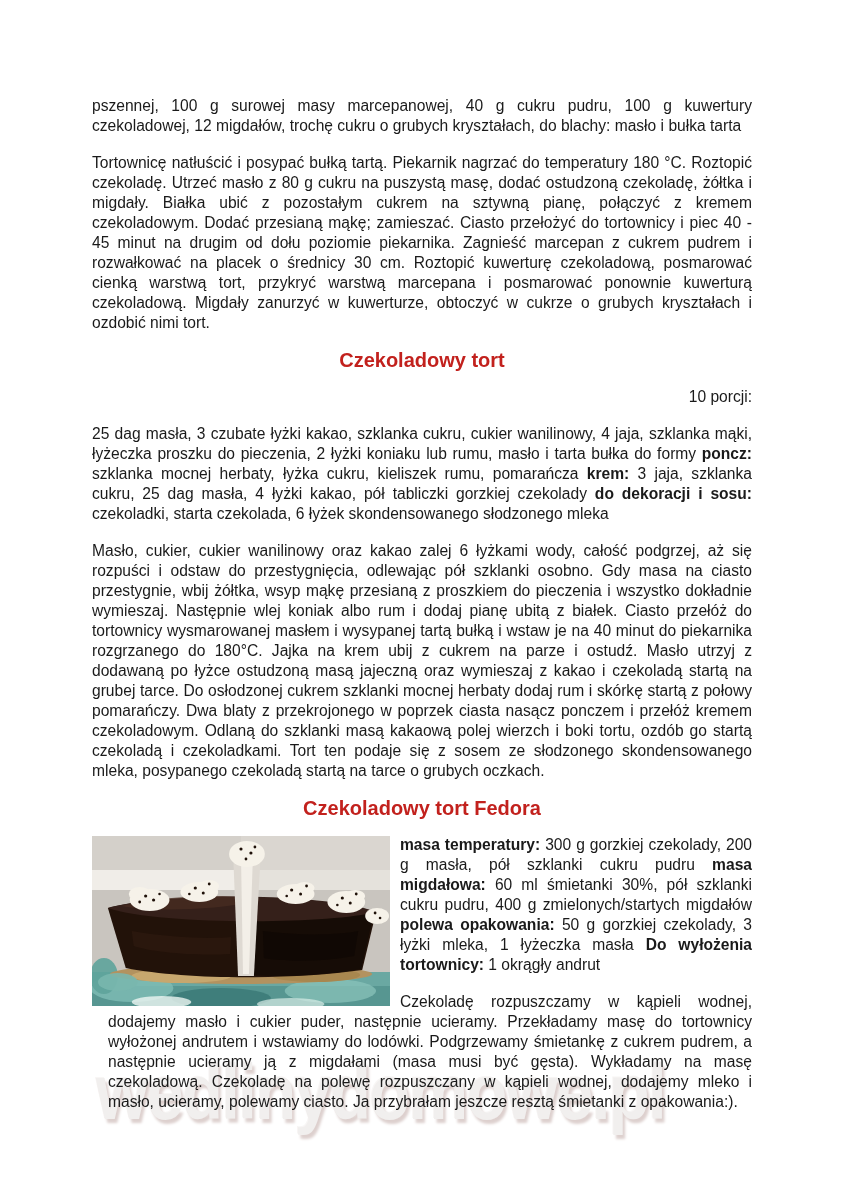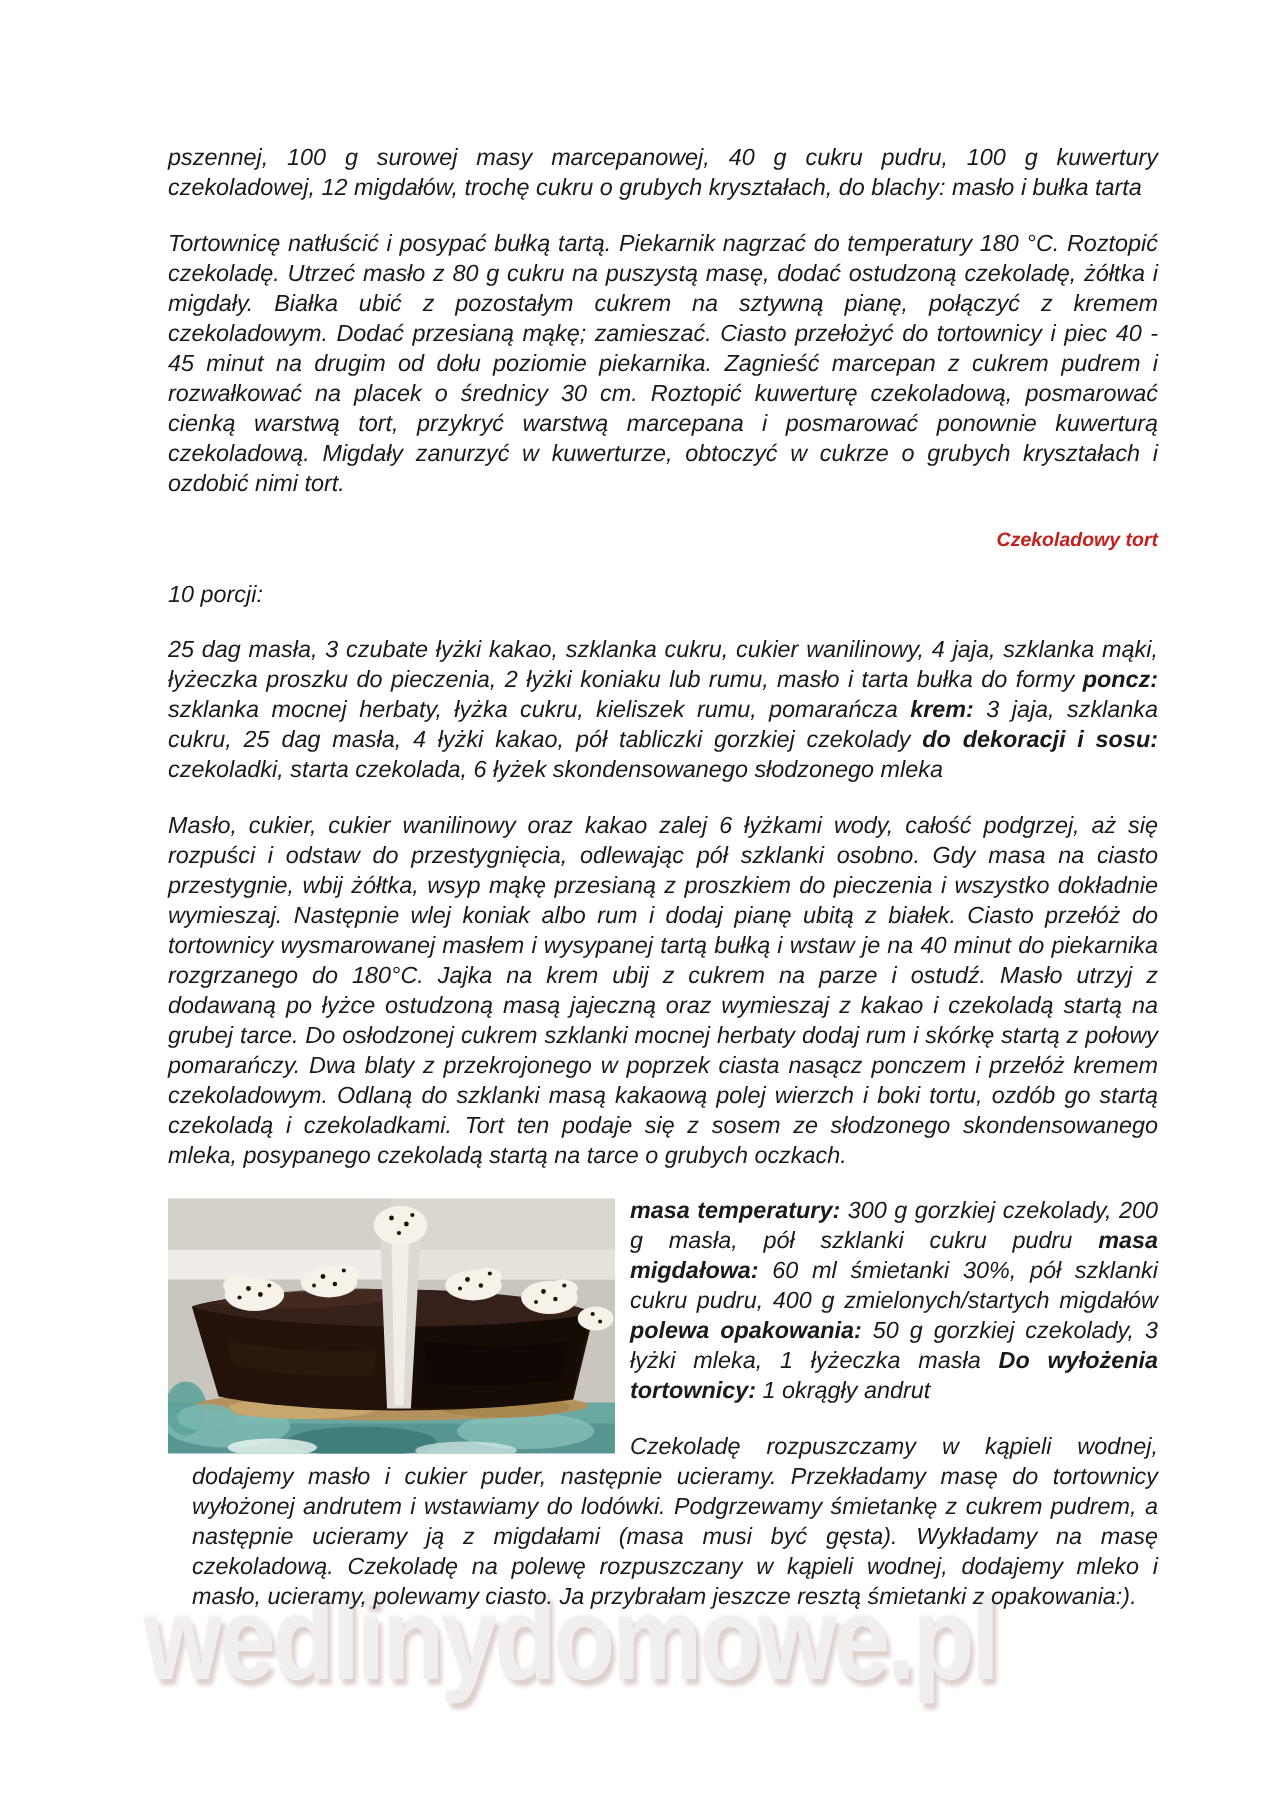--- a/index.html
+++ b/index.html
@@ -8,35 +8,34 @@
     width:849px; height:1200px;
     background:#ffffff;
     overflow:hidden;
     font-family:"Liberation Sans", sans-serif;
     font-size:15.6px;
     line-height:20px;
     color:#1a1a1a;
   }
   .content {
     position:absolute;
-    left:112px; top:96px;
+    left:92px; top:96px;
     width:660px;
     text-align:justify;
     z-index:1;
-    font-style:italic;
   }
   .content p { margin:0 0 17px 0; }
   .recipe-heading {
-    font-size:13px;
+    font-size:20px;
     font-weight:bold;
     line-height:20px;
     margin:0 0 17px 0;
-    text-align:right;
+    text-align:center;
   }
-  .servings { margin:0; text-align:left; }
+  .servings { margin:0; text-align:right; }
   .no-gap { margin:0 0 17px 0; }
   .fedora-section { margin:0; }
   .photo {
     float:left;
     width:298px; height:170px;
     margin:1px 10px 4px 0;
     display:block;
   }
   .fedora-section p.ingredients { margin:0 0 17px 0; }
   .fedora-section p.method { margin:0 0 17px 16px; }
@@ -66,20 +65,21 @@
 
     <p>Tortownicę natłuścić i posypać bułką tartą. Piekarnik nagrzać do temperatury 180 °C. Roztopić czekoladę. Utrzeć masło z 80 g cukru na puszystą masę, dodać ostudzoną czekoladę, żółtka i migdały. Białka ubić z pozostałym cukrem na sztywną pianę, połączyć z kremem czekoladowym. Dodać przesianą mąkę; zamieszać. Ciasto przełożyć do tortownicy i piec 40 - 45 minut na drugim od dołu poziomie piekarnika. Zagnieść marcepan z cukrem pudrem i rozwałkować na placek o średnicy 30 cm. Roztopić kuwerturę czekoladową, posmarować cienką warstwą tort, przykryć warstwą marcepana i posmarować ponownie kuwerturą czekoladową. Migdały zanurzyć w kuwerturze, obtoczyć w cukrze o grubych kryształach i ozdobić nimi tort.</p>
 
     <h2 class="recipe-heading" style="color: rgb(194, 33, 29);">Czekoladowy tort</h2>
 
     <p class="servings">10 porcji:</p>
     <p class="no-gap">25 dag masła, 3 czubate łyżki kakao, szklanka cukru, cukier wanilinowy, 4 jaja, szklanka mąki, łyżeczka proszku do pieczenia, 2 łyżki koniaku lub rumu, masło i tarta bułka do formy <b>poncz:</b> szklanka mocnej herbaty, łyżka cukru, kieliszek rumu, pomarańcza <b>krem:</b> 3 jaja, szklanka cukru, 25 dag masła, 4 łyżki kakao, pół tabliczki gorzkiej czekolady <b>do dekoracji i sosu:</b> czekoladki, starta czekolada, 6 łyżek skondensowanego słodzonego mleka</p>
 
     <p>Masło, cukier, cukier wanilinowy oraz kakao zalej 6 łyżkami wody, całość podgrzej, aż się rozpuści i odstaw do przestygnięcia, odlewając pół szklanki osobno. Gdy masa na ciasto przestygnie, wbij żółtka, wsyp mąkę przesianą z proszkiem do pieczenia i wszystko dokładnie wymieszaj. Następnie wlej koniak albo rum i dodaj pianę ubitą z białek. Ciasto przełóż do tortownicy wysmarowanej masłem i wysypanej tartą bułką i wstaw je na 40 minut do piekarnika rozgrzanego do 180°C. Jajka na krem ubij z cukrem na parze i ostudź. Masło utrzyj z dodawaną po łyżce ostudzoną masą jajeczną oraz wymieszaj z kakao i czekoladą startą na grubej tarce. Do osłodzonej cukrem szklanki mocnej herbaty dodaj rum i skórkę startą z połowy pomarańczy. Dwa blaty z przekrojonego w poprzek ciasta nasącz ponczem i przełóż kremem czekoladowym. Odlaną do szklanki masą kakaową polej wierzch i boki tortu, ozdób go startą czekoladą i czekoladkami. Tort ten podaje się z sosem ze słodzonego skondensowanego mleka, posypanego czekoladą startą na tarce o grubych oczkach.</p>
 
+    <h2 class="recipe-heading" style="color: rgb(194, 33, 29);">Czekoladowy tort Fedora</h2>
 
     <div class="fedora-section">
 
       <svg class="photo" viewBox="0 0 300 170" preserveAspectRatio="none" xmlns="http://www.w3.org/2000/svg">
 
         <rect x="0" y="0" width="300" height="170" fill="#c9c5bf"></rect>
         <rect x="0" y="0" width="300" height="34" fill="#d4d0ca"></rect>
         <rect x="0" y="34" width="300" height="20" fill="#f0ede8"></rect>
         <rect x="150" y="0" width="150" height="54" fill="#dedad4" opacity="0.6"></rect>
 

